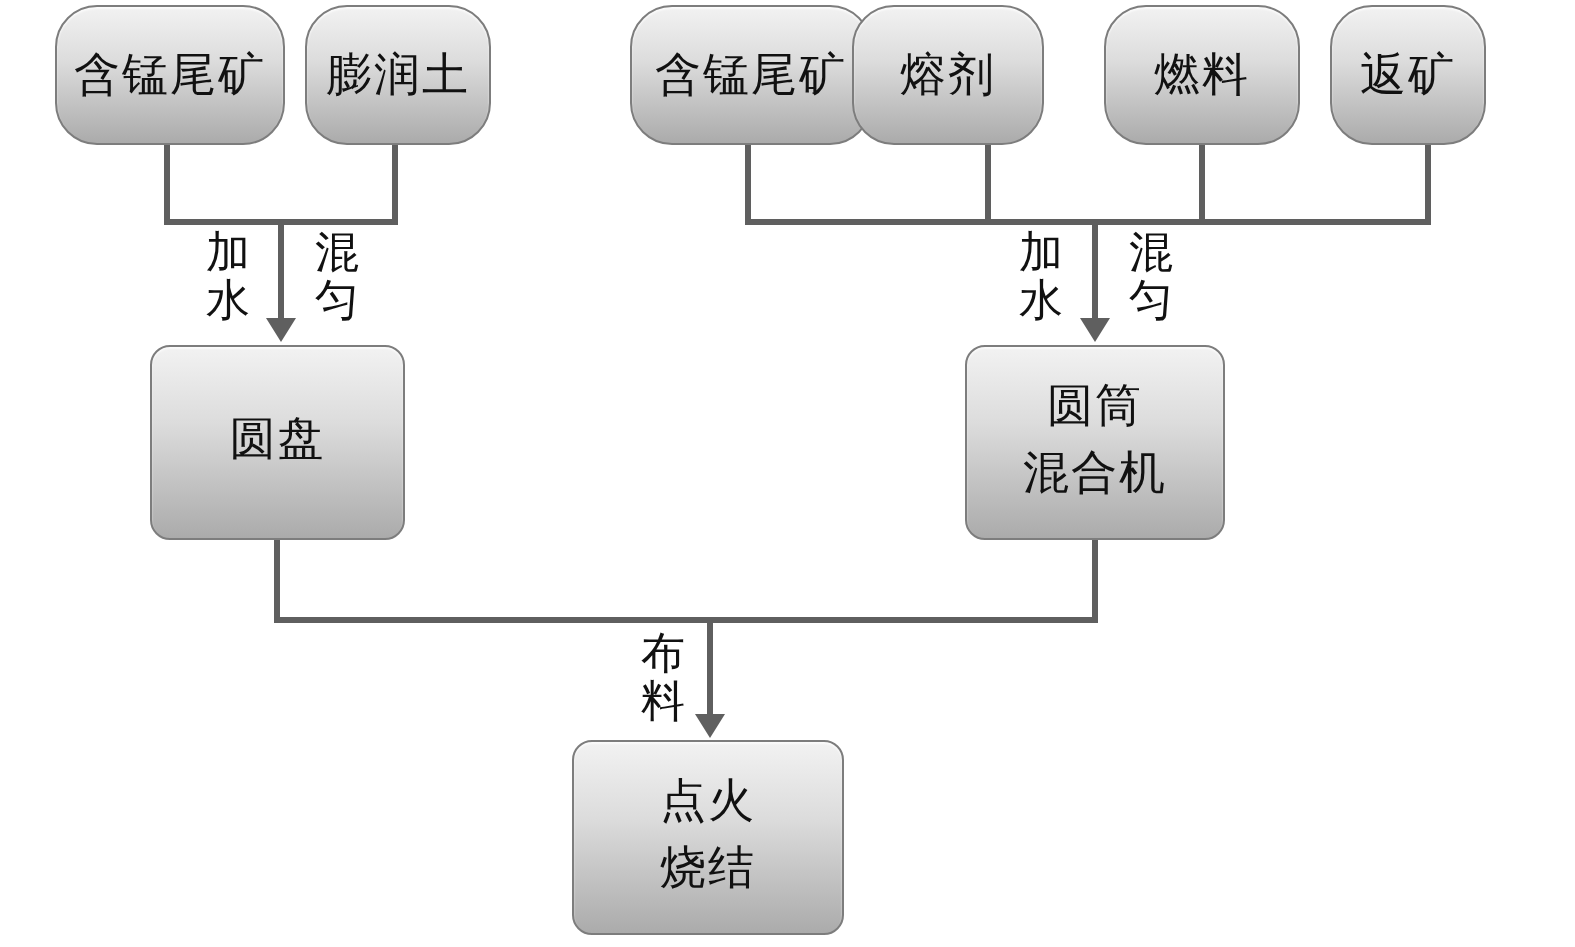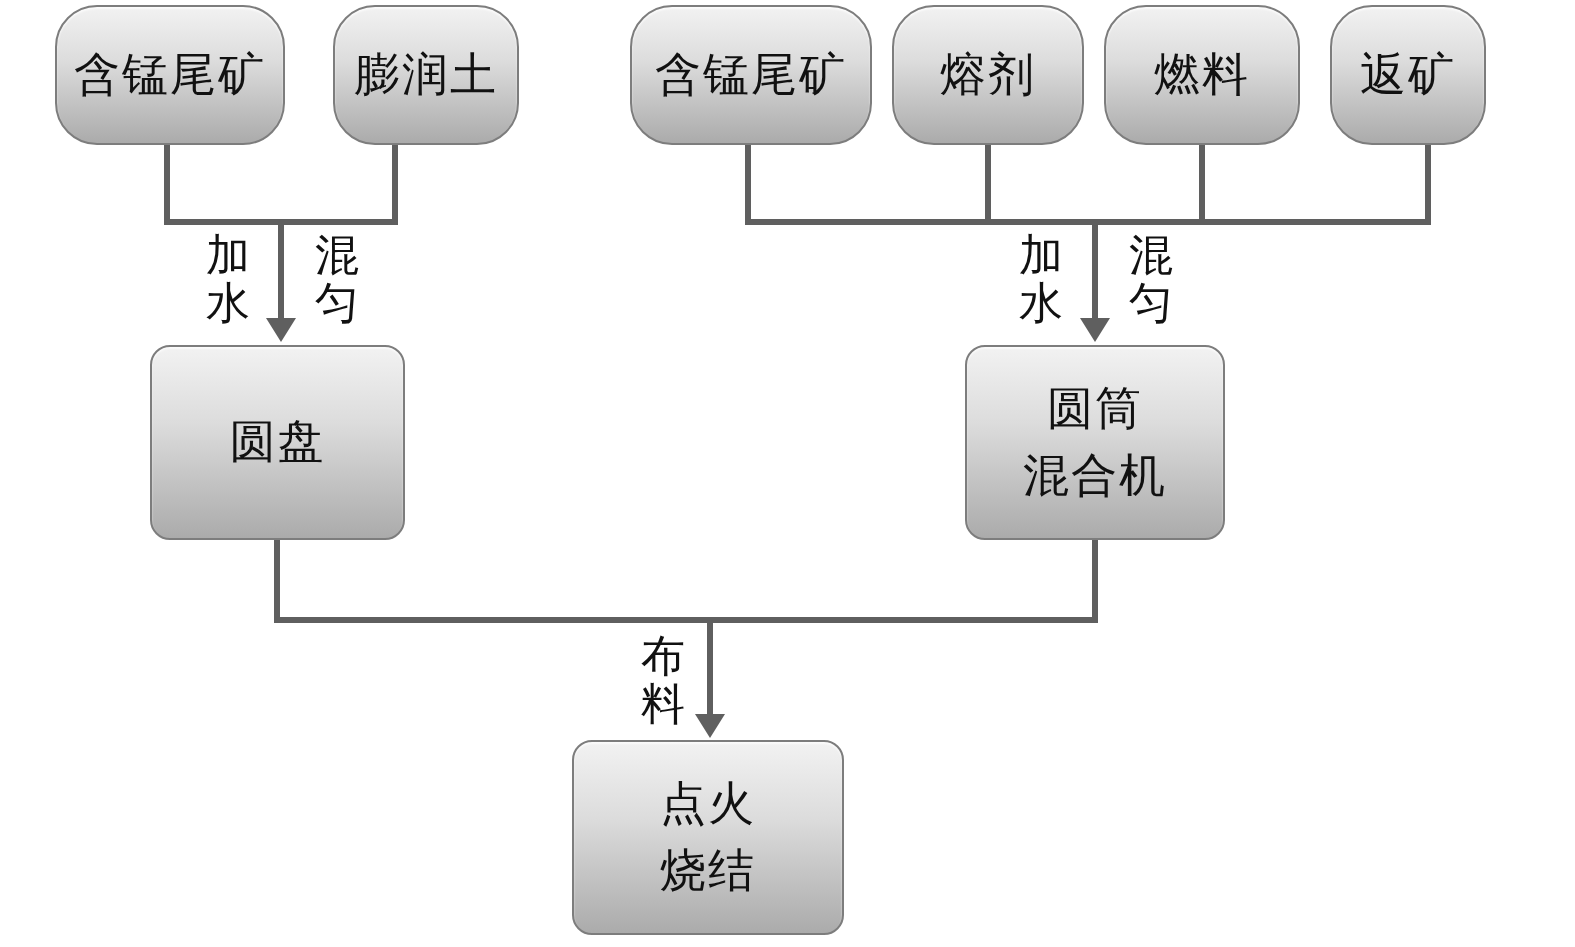--- a/index.html
+++ b/index.html
@@ -1,20 +1,20 @@
 <!DOCTYPE html>
 <html><head>
 <meta charset="utf-8">
 <style>
   html,body{margin:0;padding:0;background:#ffffff;}
   .stage{
     position:relative;
     width:1575px;height:947px;
     background:#ffffff;
-    font-family:Liberation Serif, serif;
+    font-family:Liberation Mono, monospace;
     color:#111;
     overflow:hidden;
   }
   .node{
     position:absolute;
     box-sizing:border-box;
     background:linear-gradient(180deg,#f2f2f2 0%,#dcdcdc 40%,#ababab 100%);
     border:2px solid #7d7d7d;
     display:flex;
     align-items:center;
@@ -44,28 +44,28 @@
   }
 </style>
 </head>
 <body>
 
 <div class="stage">
 
   <div class="node pill" style="left:55px;top:5px;width:230px;height:140px;">
     <span>含锰尾矿</span>
   </div>
-  <div class="node pill" style="left:305px;top:5px;width:186px;height:140px;margin-left:28px;">
+  <div class="node pill" style="left:305px;top:5px;width:186px;height:140px;">
     <span>膨润土</span>
   </div>
 
   <div class="node pill" style="left:630px;top:5px;width:242px;height:140px;">
     <span>含锰尾矿</span>
   </div>
-  <div class="node pill" style="left:892px;top:5px;width:192px;height:140px;">
+  <div class="node pill" style="left:852px;top:5px;width:192px;height:140px;">
     <span>熔剂</span>
   </div>
   <div class="node pill" style="left:1104px;top:5px;width:196px;height:140px;text-align:right;">
     <span>燃料</span>
   </div>
   <div class="node pill" style="left:1330px;top:5px;width:156px;height:140px;">
     <span>返矿</span>
   </div>
 
   <div class="line" style="left:164px;top:145px;width:6px;height:78px;"></div>

